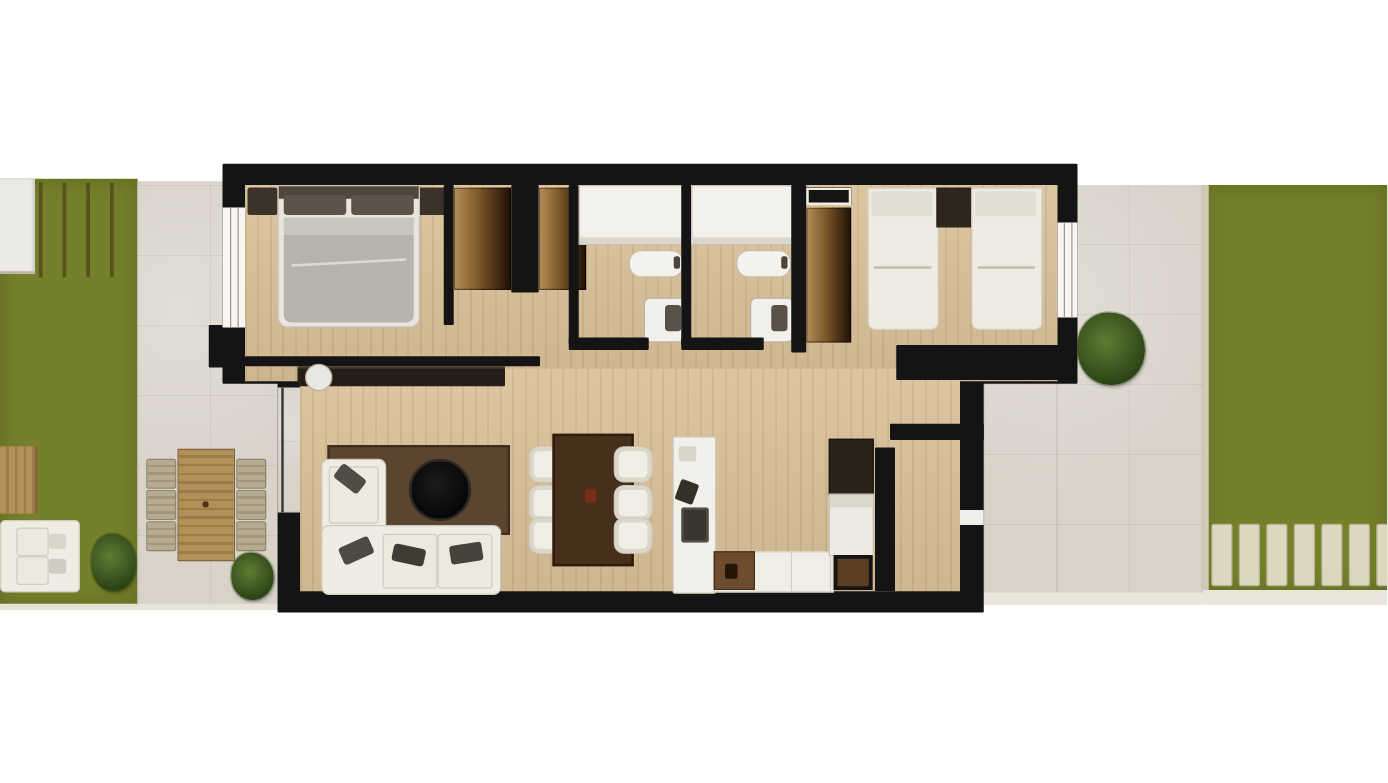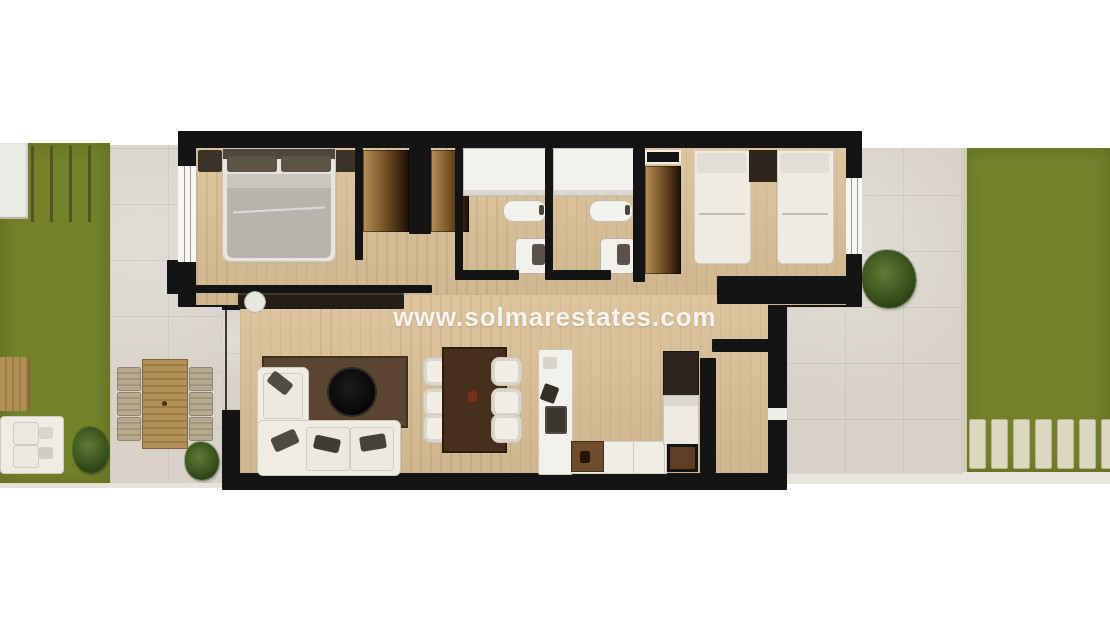--- a/index.html
+++ b/index.html
@@ -210,15 +210,14 @@
   <div class="abs" style="left:571px;top:441px;width:31px;height:29px;background:#6e4c2e;border:1px solid #42301c;">
     <div class="abs" style="left:8px;top:9px;width:10px;height:12px;background:#241507;border-radius:2px;"></div>
   </div>
   <div class="abs" style="left:663px;top:351px;width:34px;height:44px;background:#2c241b;border:1px solid #141414;"></div>
   <div class="abs" style="left:663px;top:395px;width:34px;height:48px;background:#eceae2;border:1px solid #c9c4b8;box-shadow:inset 0 10px 0 rgba(170,160,145,0.25);"></div>
   <div class="abs" style="left:667px;top:444px;width:31px;height:28px;background:#5d3e22;border:3px solid #141414;box-sizing:border-box;"></div>
 
   <div class="abs wall" style="left: 700px; top: 358px; width: 16px; height: 115px; background-color: rgb(20, 20, 20);"></div>
   <div class="abs wall" style="left: 712px; top: 339px; width: 75px; height: 13px; background-color: rgb(20, 20, 20);"></div>
 
-  <div class="abs watermark">www.solmarestates.com</div>
 
 </div>
 
 </body></html>

